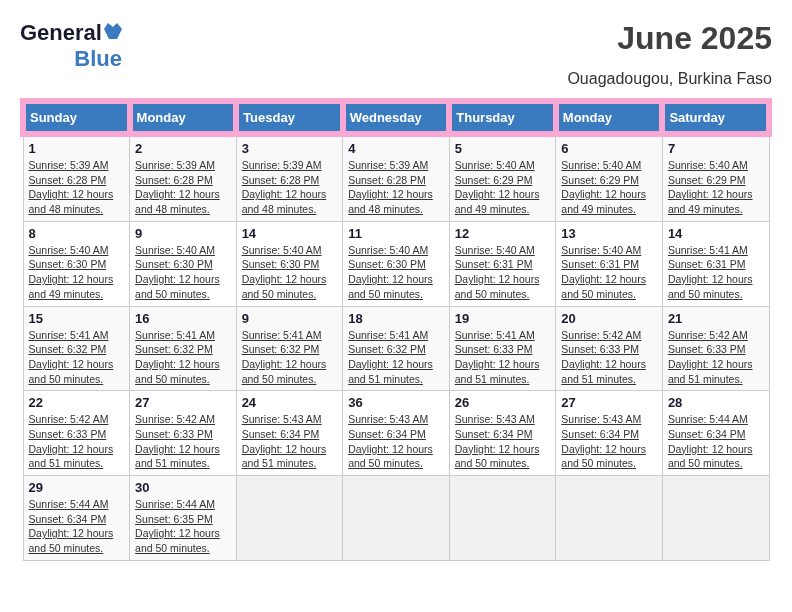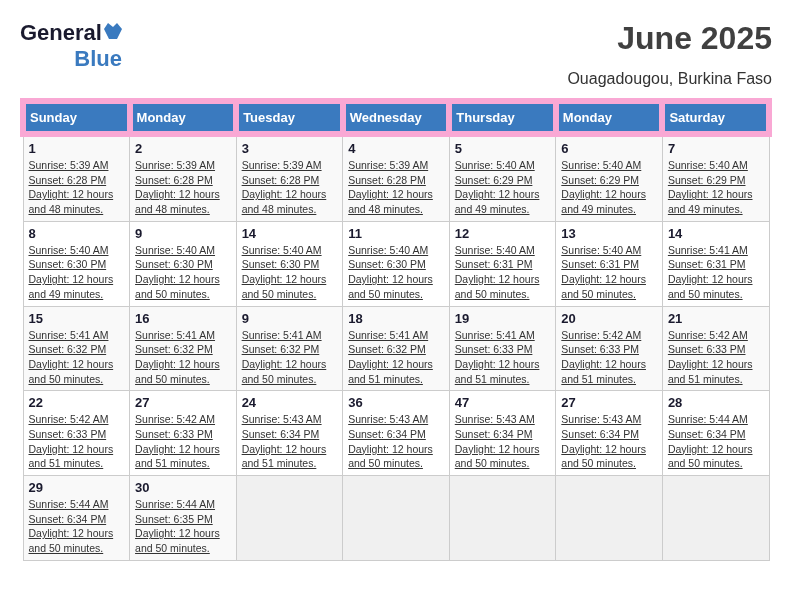--- a/index.html
+++ b/index.html
@@ -290,21 +290,21 @@
 and 51 minutes.</div>
         </td>
         <td>
           <span class="day-num">36</span>
           <div class="day-detail" style="white-space: pre-line;">Sunrise: 5:43 AM
 Sunset: 6:34 PM
 Daylight: 12 hours
 and 50 minutes.</div>
         </td>
         <td>
-          <span class="day-num">47</span>
+          <span class="day-num">26</span>
           <div class="day-detail" style="white-space: pre-line;">Sunrise: 5:43 AM
 Sunset: 6:34 PM
 Daylight: 12 hours
 and 50 minutes.</div>
         </td>
         <td>
           <span class="day-num">27</span>
           <div class="day-detail" style="white-space: pre-line;">Sunrise: 5:43 AM
 Sunset: 6:34 PM
 Daylight: 12 hours

